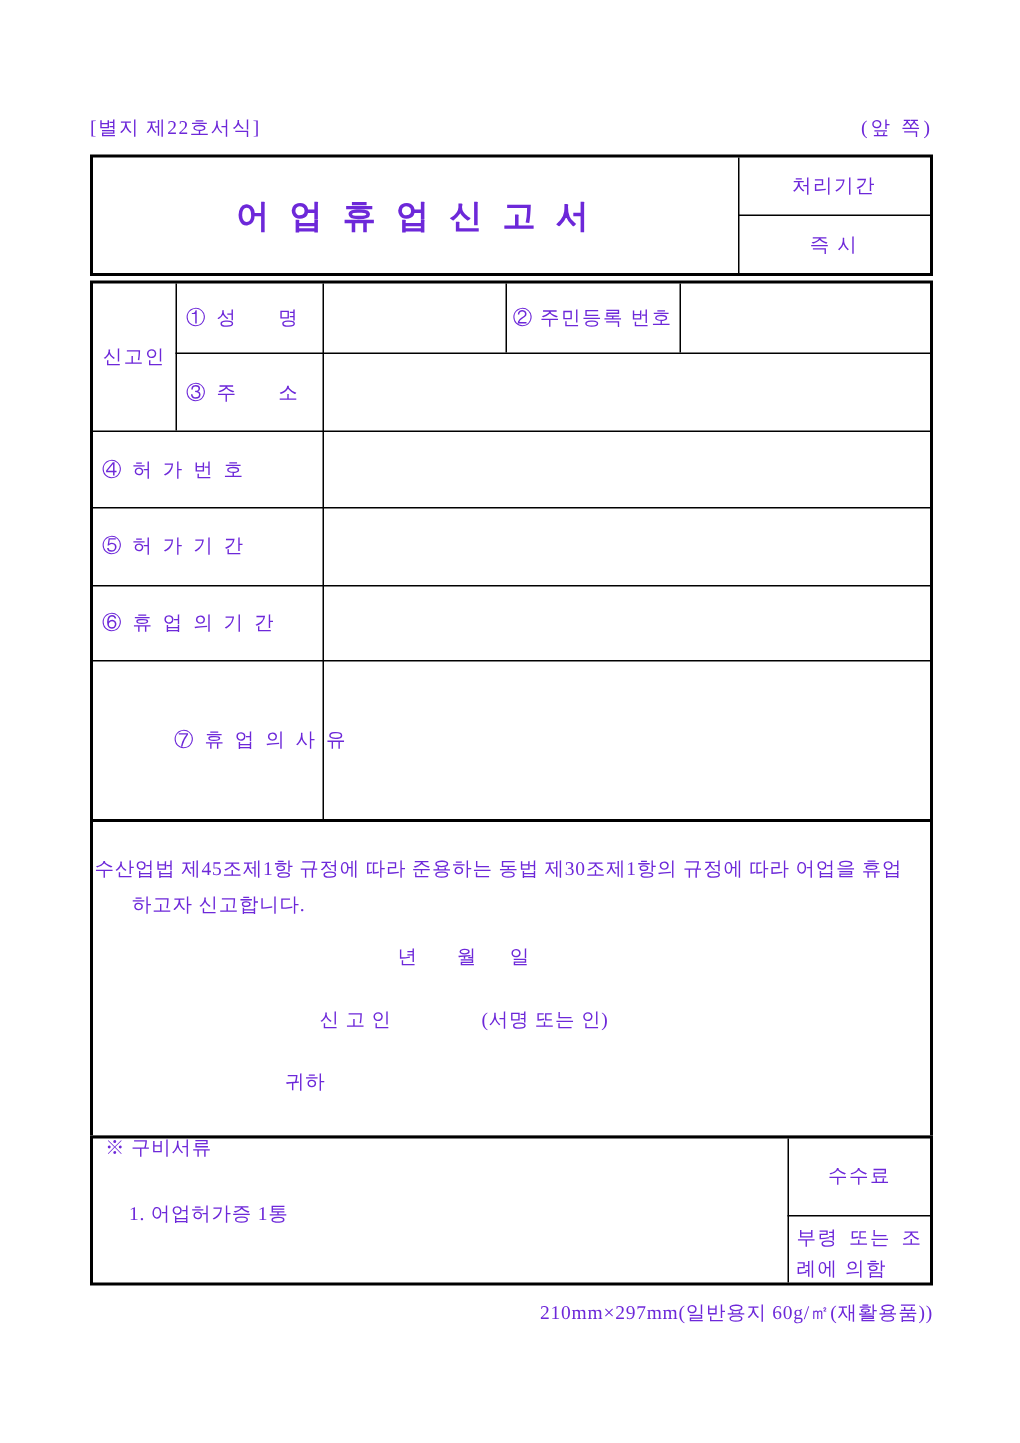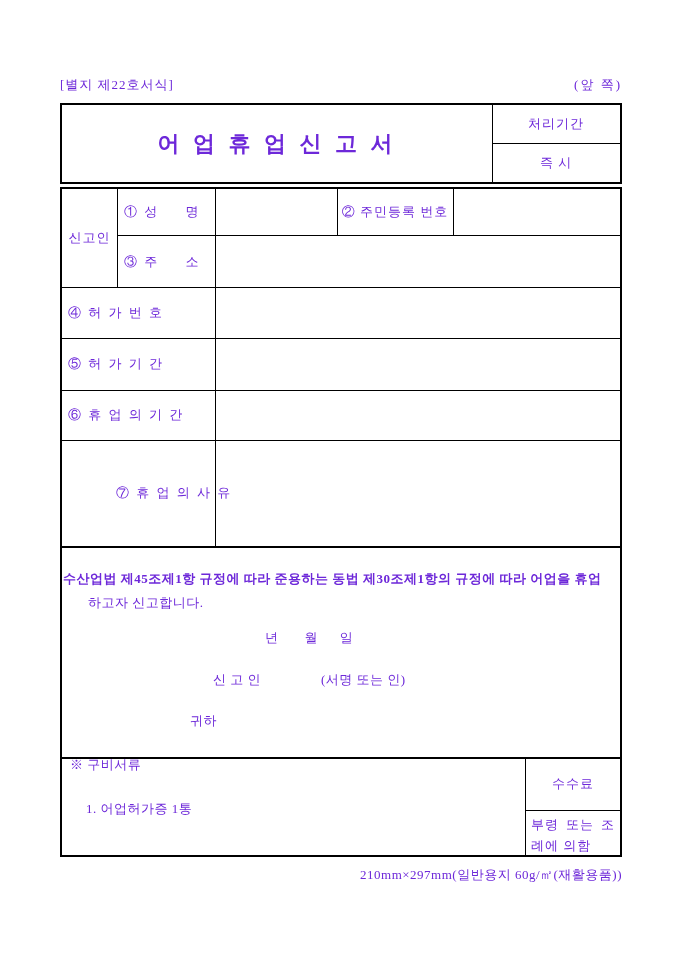--- a/index.html
+++ b/index.html
@@ -94,21 +94,21 @@
   <div class="cell lbl" style="left:62px;top:339px;width:152px;height:50px;padding-left:6px;">⑤ 허 가 기 간</div>
   <div class="cell" style="left:216px;top:339px;width:403px;height:50px;"></div>
 
   <div class="cell lbl" style="left:62px;top:391px;width:152px;height:48px;padding-left:6px;">⑥ 휴 업 의 기 간</div>
   <div class="cell" style="left:216px;top:391px;width:403px;height:48px;"></div>
 
   <div class="cell lbl" style="left:62px;top:441px;width:152px;height:104px;padding-left:6px;margin-left:48px;">⑦ 휴 업 의 사 유</div>
   <div class="cell" style="left:216px;top:441px;width:403px;height:104px;"></div>
 
   <div class="box" style="left:60px;top:546px;width:562px;height:213px;"></div>
-  <div class="para" style="left:63px;top:570px;font-weight:bold;">수산업법 제45조제1항 규정에 따라 준용하는 동법 제30조제1항의 규정에 따라 어업을 휴업</div>
+  <div class="para" style="left:63px;top:570px;">수산업법 제45조제1항 규정에 따라 준용하는 동법 제30조제1항의 규정에 따라 어업을 휴업</div>
   <div class="para" style="left:88px;top:594px;">하고자 신고합니다.</div>
   <div class="para" style="left:265px;top:629px;letter-spacing:1px;">년      월     일</div>
   <div class="para" style="left:213px;top:671px;"><span>신 고 인</span><span class="spacer"></span><span>(서명 또는 인)</span></div>
   <div class="para" style="left:190px;top:712px;">귀하</div>
 
   <div class="box" style="left:60px;top:757px;width:562px;height:100px;"></div>
   <div class="vline" style="left:525px;top:759px;height:96px;"></div>
   <div class="hline" style="left:525px;top:810px;width:95px;"></div>
   <div class="para" style="left:70px;top:756px;">※ 구비서류</div>
   <div class="para" style="left:86px;top:800px;">1. 어업허가증 1통</div>

